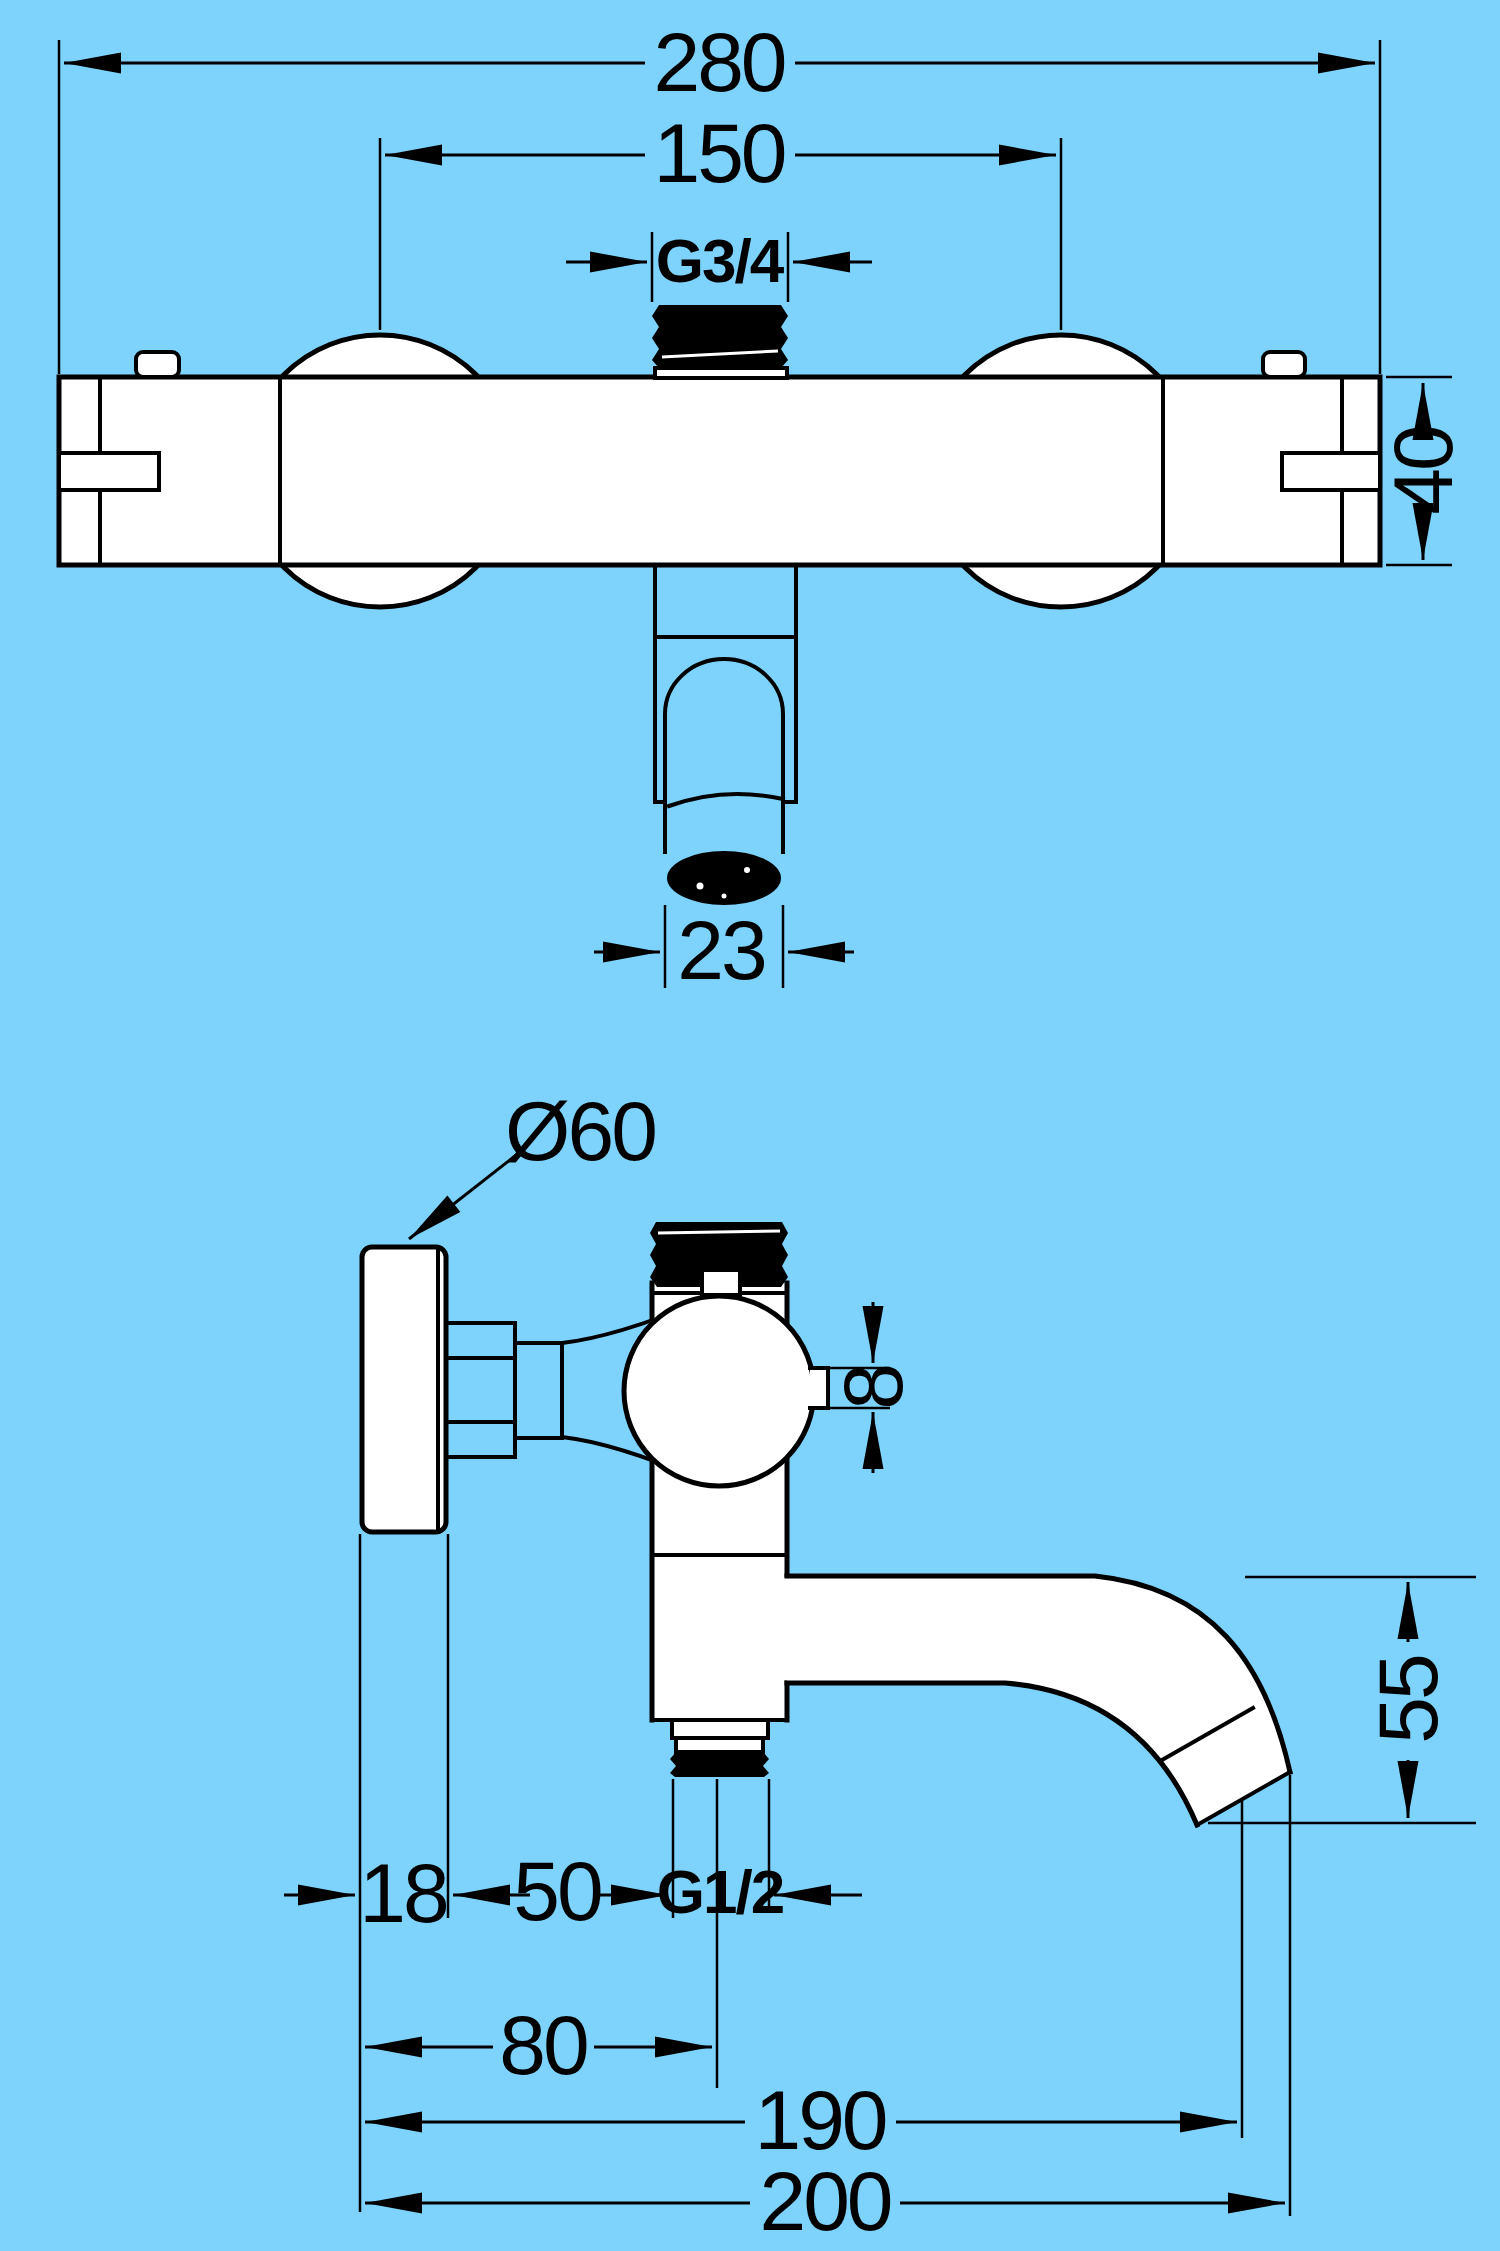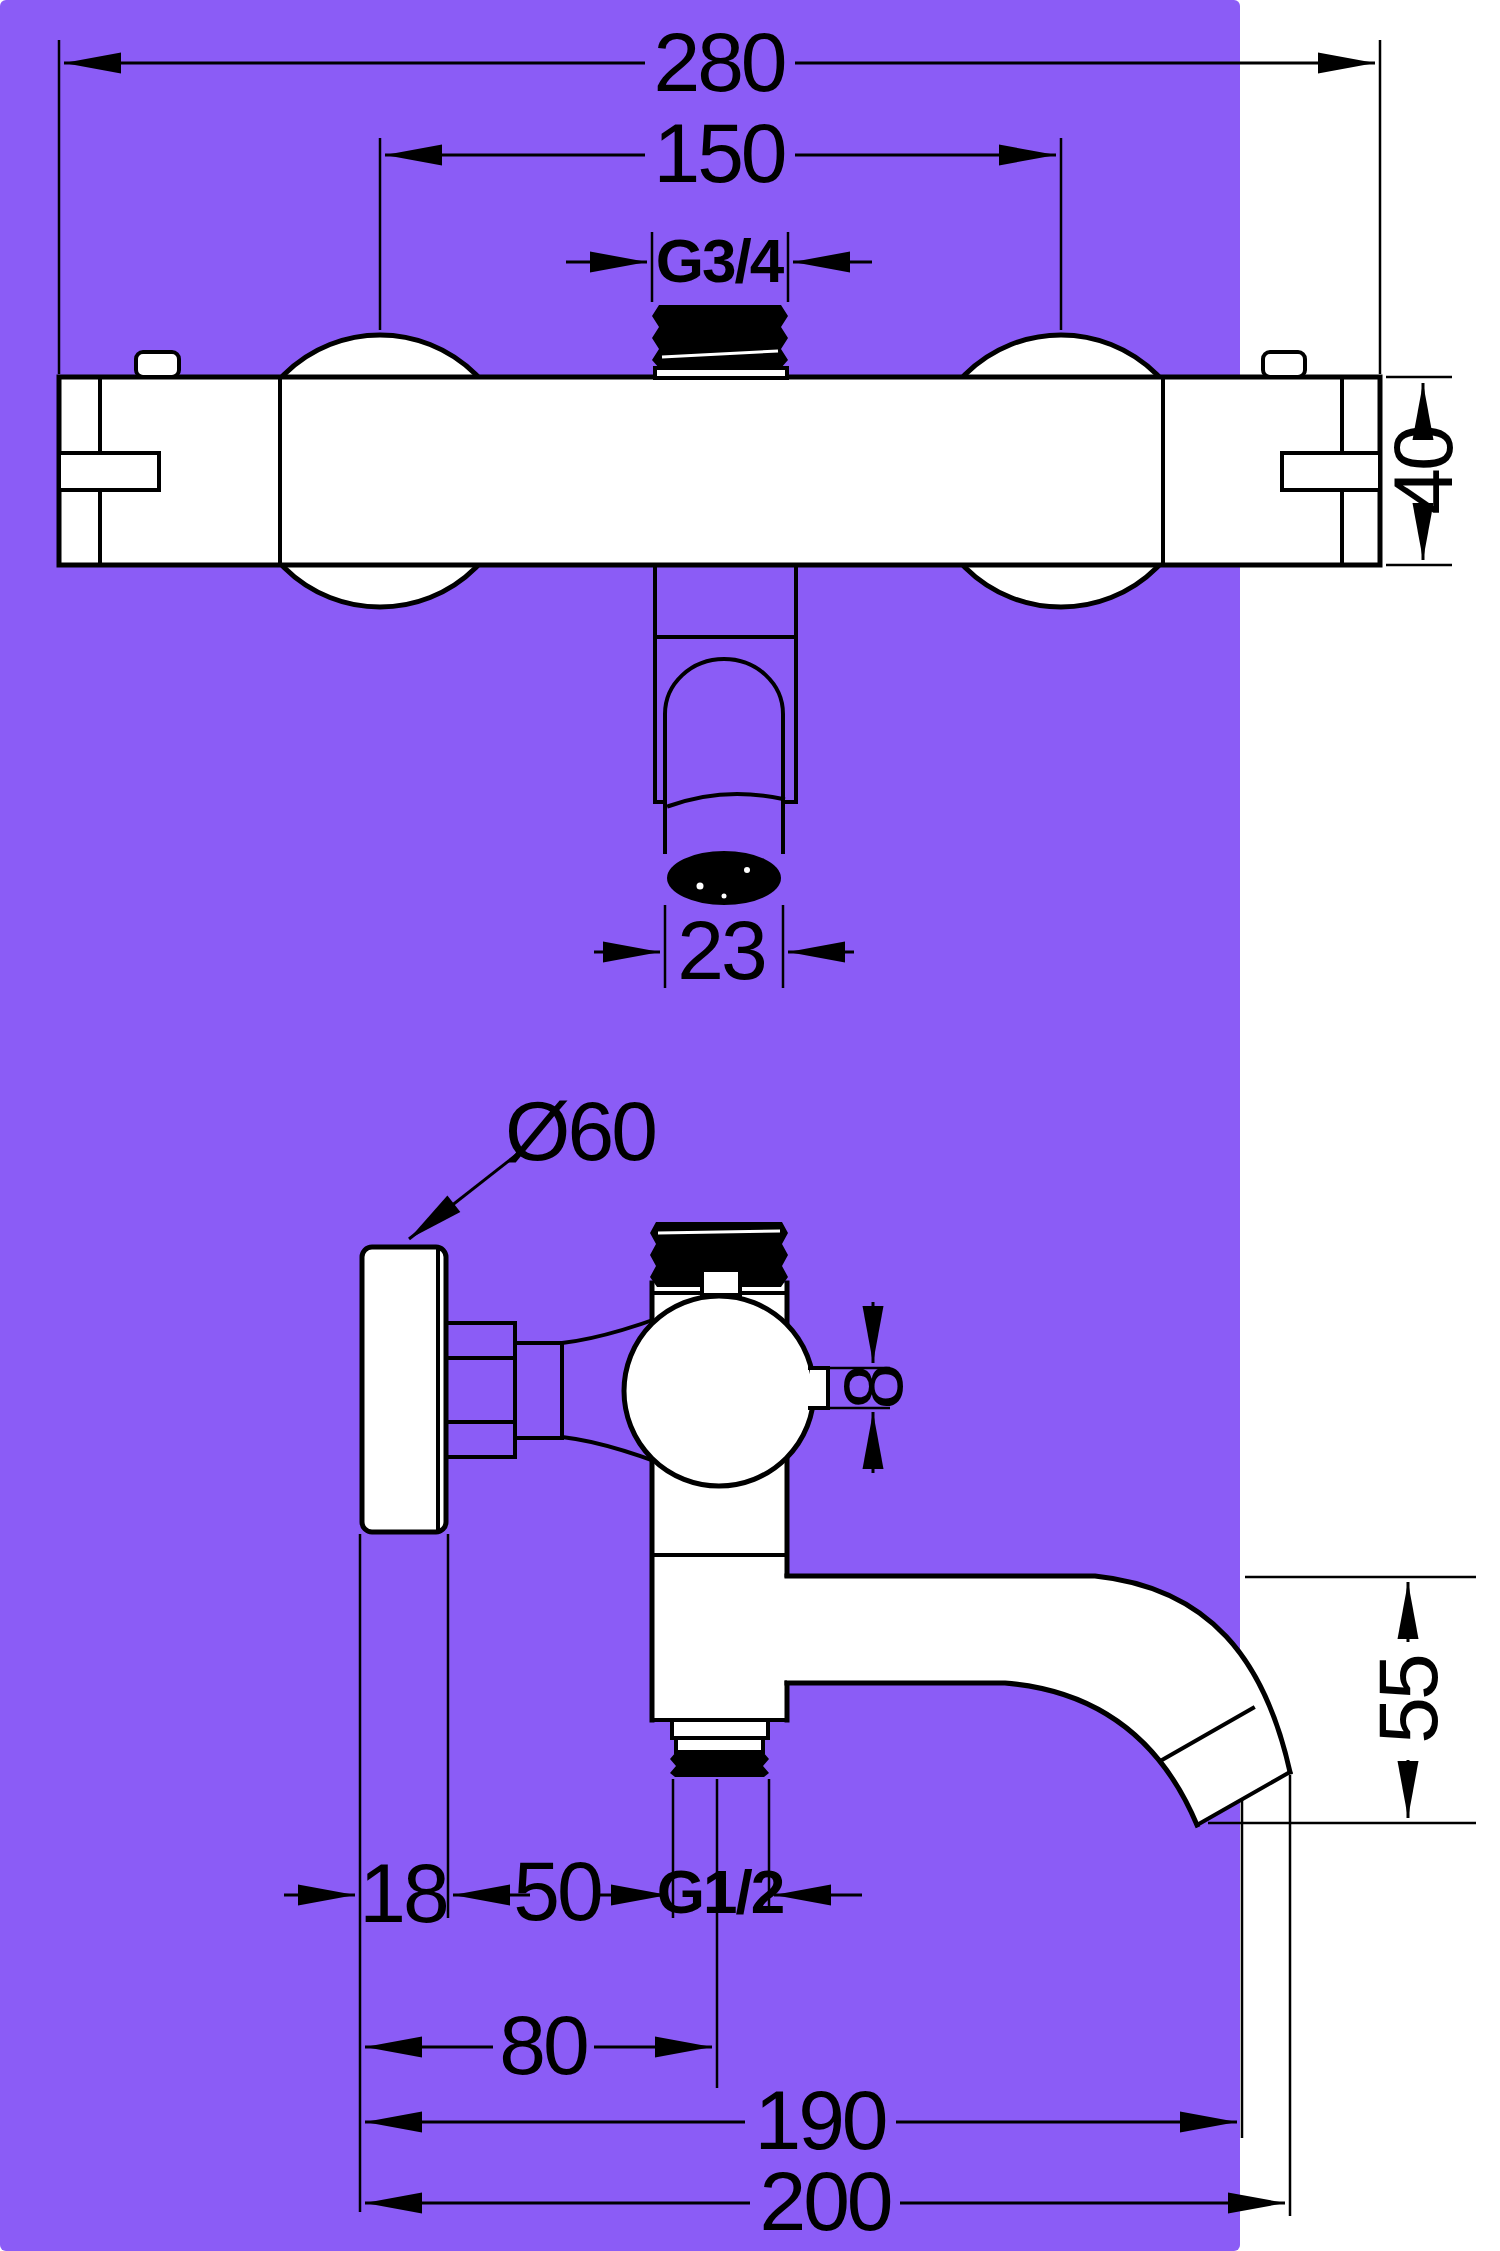--- a/index.html
+++ b/index.html
@@ -1,16 +1,16 @@
 <!DOCTYPE html>
 <html><head>
 <meta charset="utf-8">
 <style>
   html,body{margin:0;padding:0;background:#ffffff;}
-  .stage{width:1240px;height:2251px;background:#8b5cf6;position:relative;border-radius:6px;}
+  .stage{width:1500px;height:2251px;background:#7dd3fc;position:relative;}
   svg{display:block;}
   .outl{stroke:#000;stroke-width:5;fill:none;stroke-linecap:square;}
   .outl4{stroke:#000;stroke-width:4;fill:none;stroke-linecap:square;}
   .fillw{fill:#ffffff;}
   .blackfill{fill:#000;stroke:none;}
   .whair{stroke:#fff;stroke-width:3;fill:none;}
   .dimline{stroke:#000;stroke-width:3;fill:none;}
   .extline{stroke:#000;stroke-width:2.5;fill:none;}
   .num{font-family:"Liberation Sans", sans-serif;font-size:84px;fill:#000;letter-spacing:-3px;}
   .gnum{font-family:"Liberation Sans", sans-serif;font-size:62px;fill:#000;letter-spacing:-2px;font-weight:bold;}

